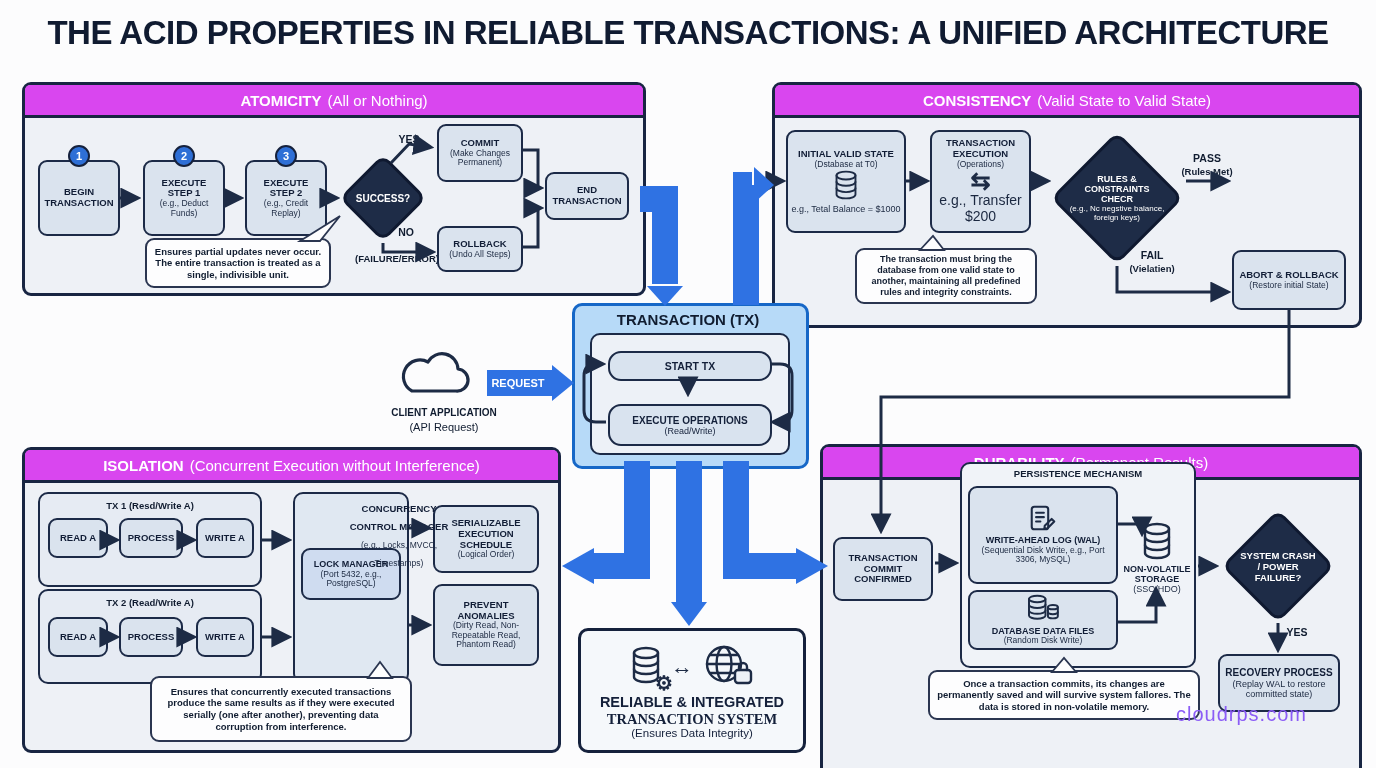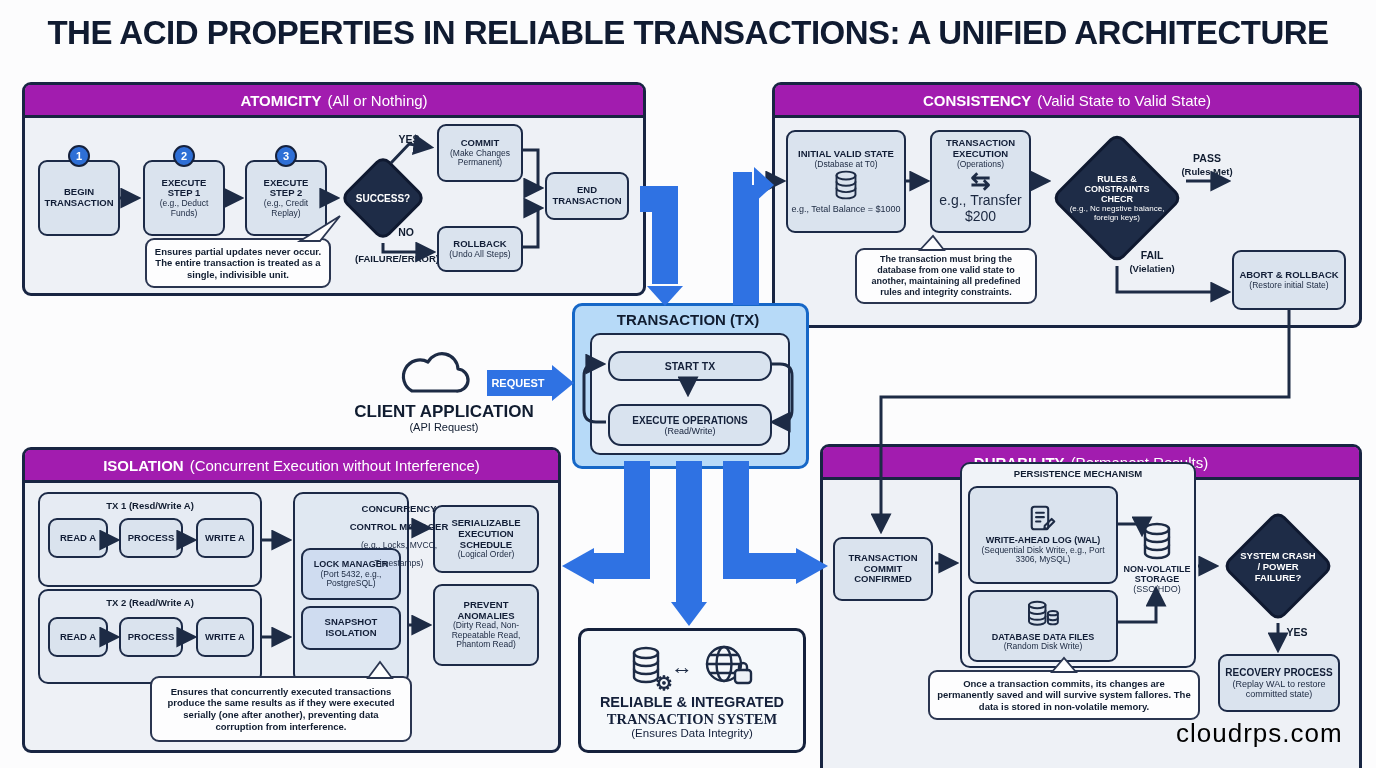--- a/index.html
+++ b/index.html
@@ -2,21 +2,21 @@
 <html><head>
 <meta charset="utf-8">
 <style>
   html,body{margin:0;padding:0;background:#fff;}
   #canvas{position:relative;width:1376px;height:768px;background:#fcfcfd;
     font-family:"Liberation Sans",sans-serif;color:#14203a;overflow:hidden;}
   .abs{position:absolute;}
   #title{position:absolute;left:0;top:14px;width:1376px;text-align:center;
     font-size:33px;font-weight:bold;letter-spacing:-0.5px;color:#101b31;}
   .panel{position:absolute;background:#eef1f6;border:3px solid #182542;border-radius:9px;}
-  .phead{height:30px;background:#a21caf;border-bottom:3px solid #182542;
+  .phead{height:30px;background:#d946ef;border-bottom:3px solid #182542;
     border-radius:5px 5px 0 0;color:#fff;display:flex;align-items:center;justify-content:center;
     font-size:15px;gap:6px;white-space:nowrap;}
   .phead b{font-weight:bold;}
   .node{position:absolute;background:#dae3ee;border:2.5px solid #1c2a47;border-radius:9px;
     display:flex;flex-direction:column;align-items:center;justify-content:center;
     text-align:center;padding:2px 3px;box-sizing:border-box;}
   .group{position:absolute;background:#e6ebf3;border:2.5px solid #1c2a47;border-radius:10px;box-sizing:border-box;}
   .t{font-weight:bold;font-size:9.5px;line-height:1.13;color:#111d36;}
   .s{font-size:8.5px;line-height:1.12;color:#1b2840;}
   .diamond{position:absolute;background:#1e2c47;border:3px solid #0f1930;border-radius:10px;transform:rotate(45deg);box-sizing:border-box;}
@@ -34,21 +34,21 @@
     display:flex;align-items:center;justify-content:center;box-sizing:border-box;z-index:5;}
   .txouter{position:absolute;background:#b7daf8;border:3px solid #1667c7;border-radius:10px;z-index:4;}
   .txinner{position:absolute;background:#edf1f7;border:2.5px solid #1c2a47;border-radius:10px;}
   .pill{position:absolute;background:#d9e3ef;border:2.5px solid #1c2a47;border-radius:13px;
     display:flex;flex-direction:column;align-items:center;justify-content:center;text-align:center;}
   .bigbox{position:absolute;background:#f5f8fb;border:3px solid #15213c;border-radius:10px;
     display:flex;flex-direction:column;align-items:center;justify-content:center;text-align:center;z-index:4;}
   .icon svg{stroke:#1d2b45;fill:none;stroke-width:2.4;stroke-linecap:round;stroke-linejoin:round;}
   .glyph{color:#1d2b45;font-weight:bold;line-height:1;}
   #arrows{position:absolute;left:0;top:0;z-index:6;pointer-events:none;}
-  #watermark{position:absolute;left:1176px;top:703px;font-size:26px;color:#000000;letter-spacing:1px;z-index:7;margin-top:15px;}
+  #watermark{position:absolute;left:1176px;top:703px;font-size:20px;color:#8b5cf6;letter-spacing:1px;z-index:7;}
   .wlab{position:absolute;color:#fff;font-weight:bold;font-size:11px;transform:translate(-50%,-50%);z-index:8;}
 </style>
 </head>
 <body>
 
 <div id="canvas">
 
   <div id="title">THE ACID PROPERTIES IN RELIABLE TRANSACTIONS: A UNIFIED ARCHITECTURE</div>
 
   <div class="panel" style="left:22px;top:82px;width:618px;height:208px;">
@@ -151,21 +151,21 @@
   <div class="pill" style="left:608px;top:404px;width:160px;height:38px;z-index:5;">
     <span style="font-size:10px;font-weight:bold;">EXECUTE OPERATIONS</span>
     <span style="font-size:9px;">(Read/Write)</span>
   </div>
 
   <span class="icon abs" style="left:388px;top:343px;">
     <svg viewBox="0 0 92 62" width="92" height="62">
         <path d="M24 48 h44 a11 11 0 0 0 2 -22 a16 16 0 0 0 -30 -7 a12 12 0 0 0 -16 29 z" stroke-width="3.2"></path>
       </svg>
   </span>
-  <div class="lab" style="left:444px;top:412px;font-size:17px;">CLIENT APPLICATION</div>
+  <div class="lab" style="left:444px;top:412px;font-size:10px;">CLIENT APPLICATION</div>
   <div class="sublab" style="left:444px;top:427px;font-size:11px;font-weight:normal;">(API Request)</div>
   <div class="wlab" style="left:518px;top:383px;">REQUEST</div>
 
   <div class="panel" style="left:22px;top:447px;width:533px;height:300px;">
     <div class="phead">
       <b>ISOLATION</b>
       <span>(Concurrent Execution without Interference)</span>
     </div>
   </div>
 
@@ -194,23 +194,20 @@
     </div>
 
   <div class="group" style="left:293px;top:492px;width:116px;height:192px;background:#e0e8f2;"></div>
   <div class="abs" style="left:296px;top:498px;width:110px;text-align:center;z-index:3;padding-left:48px;">
     <span class="t">CONCURRENCY CONTROL MANAGER</span><br>
     <span class="s">(e.g., Locks, MVCC, Timestamps)</span>
   </div>
   <div class="node" style="left:301px;top:548px;width:100px;height:52px;background:#cfdcf0;">
     <span class="t" style="font-size:9px;">LOCK MANAGER</span>
     <span class="s">(Port 5432, e.g., PostgreSQL)</span>
-  </div>
-  <div class="node" style="left:301px;top:606px;width:100px;height:44px;background:#cfdcf0;">
-    <span class="t">SNAPSHOT ISOLATION</span>
   </div>
 
   <div class="node" style="left:433px;top:505px;width:106px;height:68px;">
     <span class="t">SERIALIZABLE EXECUTION SCHEDULE</span>
     <span class="s">(Logical Order)</span>
   </div>
   <div class="node" style="left:433px;top:584px;width:106px;height:82px;justify-content:center;">
     <span class="t">PREVENT ANOMALIES</span>
     <span class="s">(Dirty Read, Non-Repeatable Read, Phantom Read)</span>
   </div>
@@ -234,21 +231,21 @@
     <span class="icon">
       <svg viewBox="0 0 36 30" width="32" height="26">
           <rect x="5" y="2" width="19" height="26" rx="3"></rect>
           <path d="M10 9 H19 M10 14 H19 M10 19 H15"></path>
           <path d="M20 24 l8 -8 3 3 -8 8 -3.5 .5 z"></path>
         </svg>
     </span>
     <span class="t" style="font-size:9px;">WRITE-AHEAD LOG (WAL)</span>
     <span class="s">(Sequential Disk Write, e.g., Port 3306, MySQL)</span>
   </div>
-  <div class="node" style="left:968px;top:590px;width:150px;height:72px;">
+  <div class="node" style="left:968px;top:590px;width:150px;height:60px;">
     <span class="icon">
       <svg viewBox="0 0 44 34" width="38" height="28">
           <ellipse cx="15" cy="6" rx="10" ry="4"></ellipse>
           <path d="M5 6 V26 c0 2.2 4.5 4 10 4 s10 -1.8 10 -4 V6"></path>
           <path d="M5 13 c0 2.2 4.5 4 10 4 s10 -1.8 10 -4"></path>
           <path d="M5 20 c0 2.2 4.5 4 10 4 s10 -1.8 10 -4"></path>
           <ellipse cx="34" cy="16" rx="6" ry="2.6"></ellipse>
           <path d="M28 16 V27 c0 1.5 2.7 2.6 6 2.6 s6 -1.1 6 -2.6 V16"></path>
           <path d="M28 22 c0 1.5 2.7 2.6 6 2.6 s6 -1.1 6 -2.6"></path>
         </svg>

